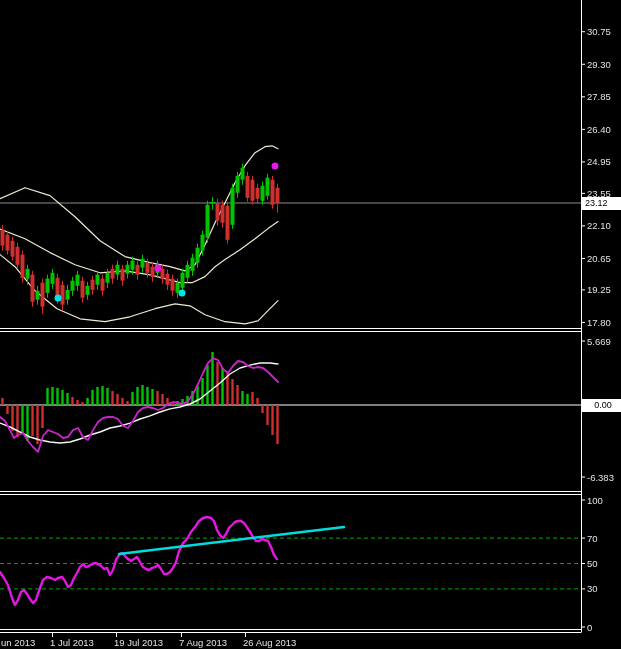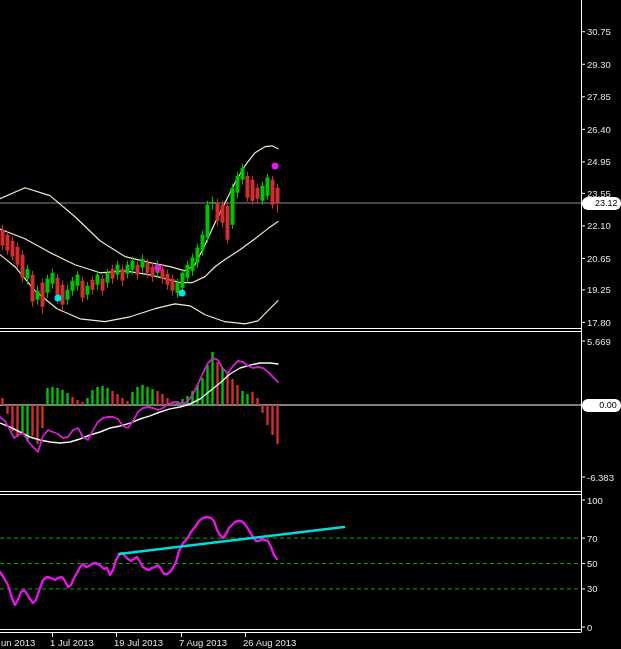--- a/index.html
+++ b/index.html
@@ -1,21 +1,21 @@
 <!DOCTYPE html>
 <html><head>
 <meta charset="utf-8">
 <style>
   html,body{margin:0;padding:0;background:#000;}
   #chart-window{position:relative;width:621px;height:649px;background:#000;overflow:hidden;
     font-family:"Liberation Sans",sans-serif;}
   #chart-canvas{position:absolute;left:0;top:0;}
   .badge{position:absolute;left:582px;width:39px;height:13px;background:#fff;color:#000;
-    font-size:9px;line-height:13px;padding-left:13px;box-sizing:border-box;
-    font-family:"Liberation Sans",sans-serif;border-radius:6px;}
+    font-size:9px;line-height:13px;padding-left:3px;box-sizing:border-box;
+    font-family:"Liberation Sans",sans-serif;}
   #price-badge{top:197px;}
   #macd-badge{top:399px;text-align:center;}
 </style>
 </head>
 <body>
 
 <div id="chart-window">
   <svg id="chart-canvas" width="621" height="649">
       <rect x="0" y="0" width="621" height="649" fill="#000"></rect>
       <line x1="0" y1="538.1" x2="581" y2="538.1" stroke="#00AC00" stroke-width="1" stroke-dasharray="4 3"></line>

